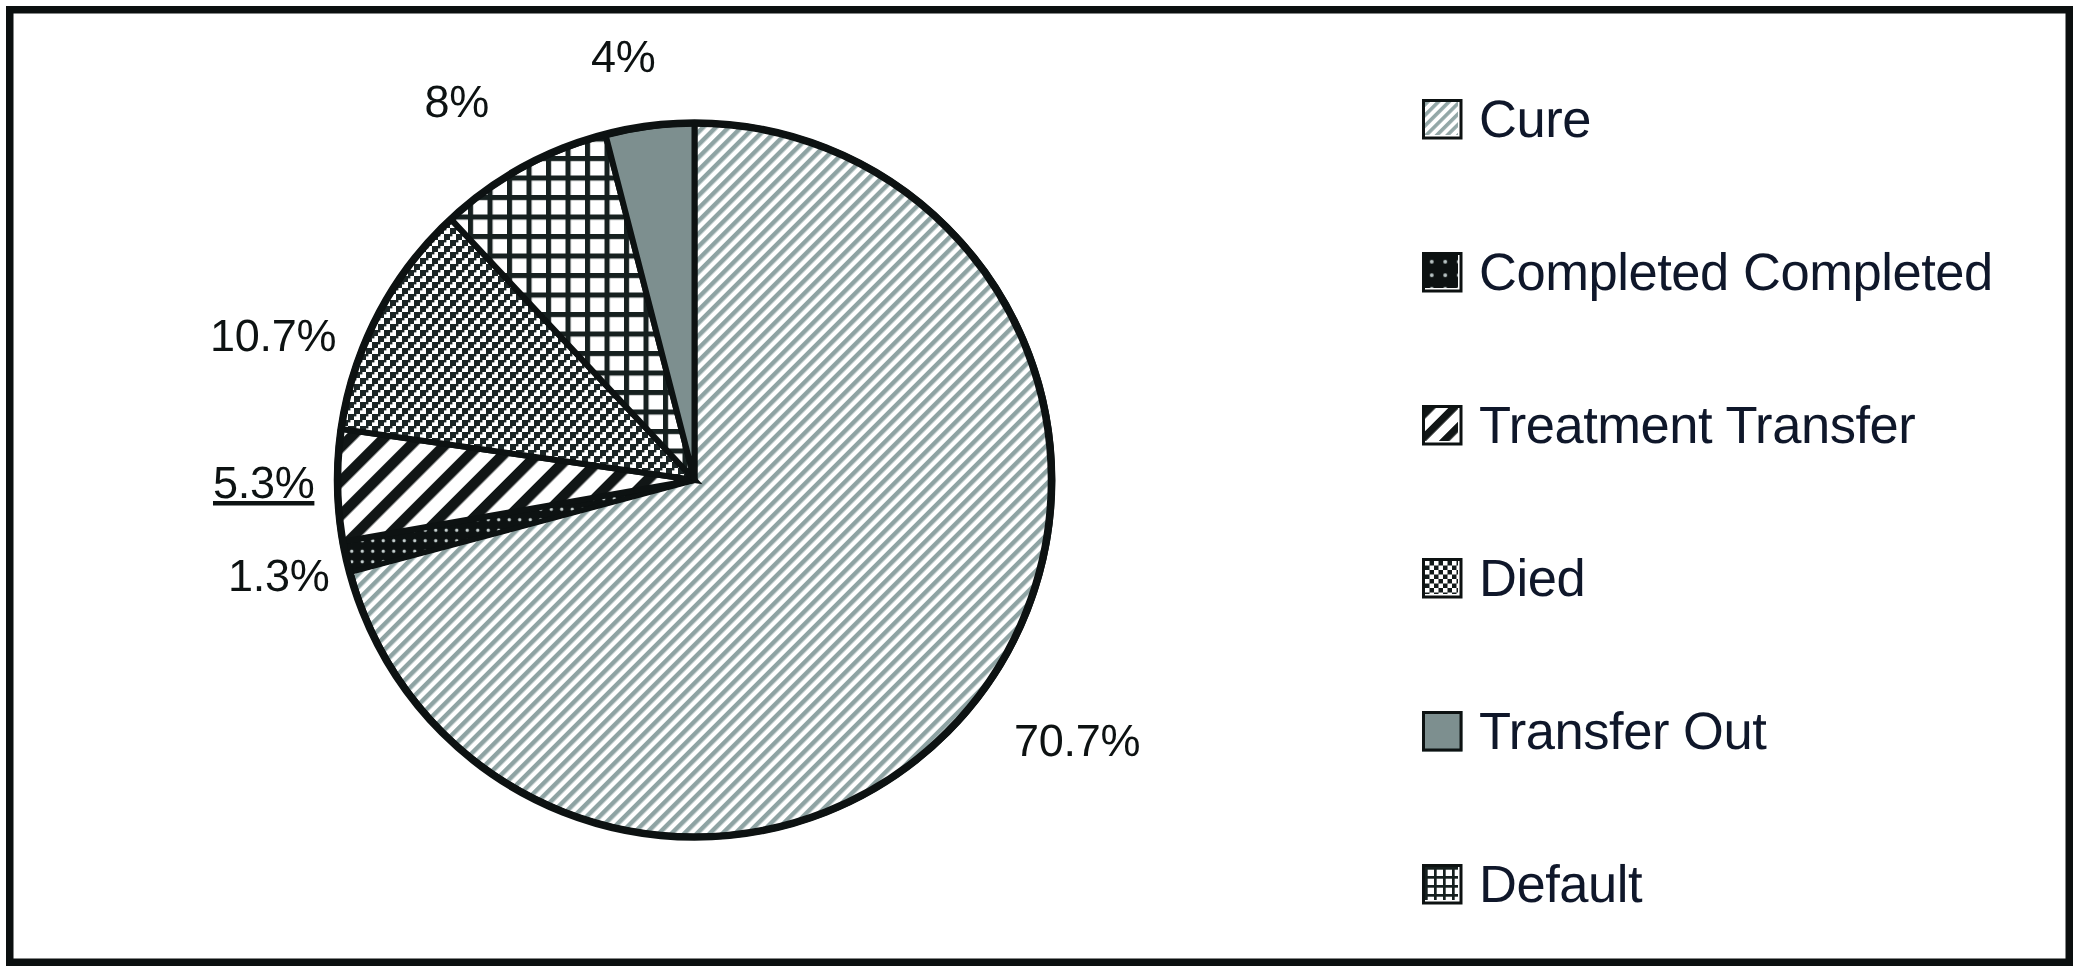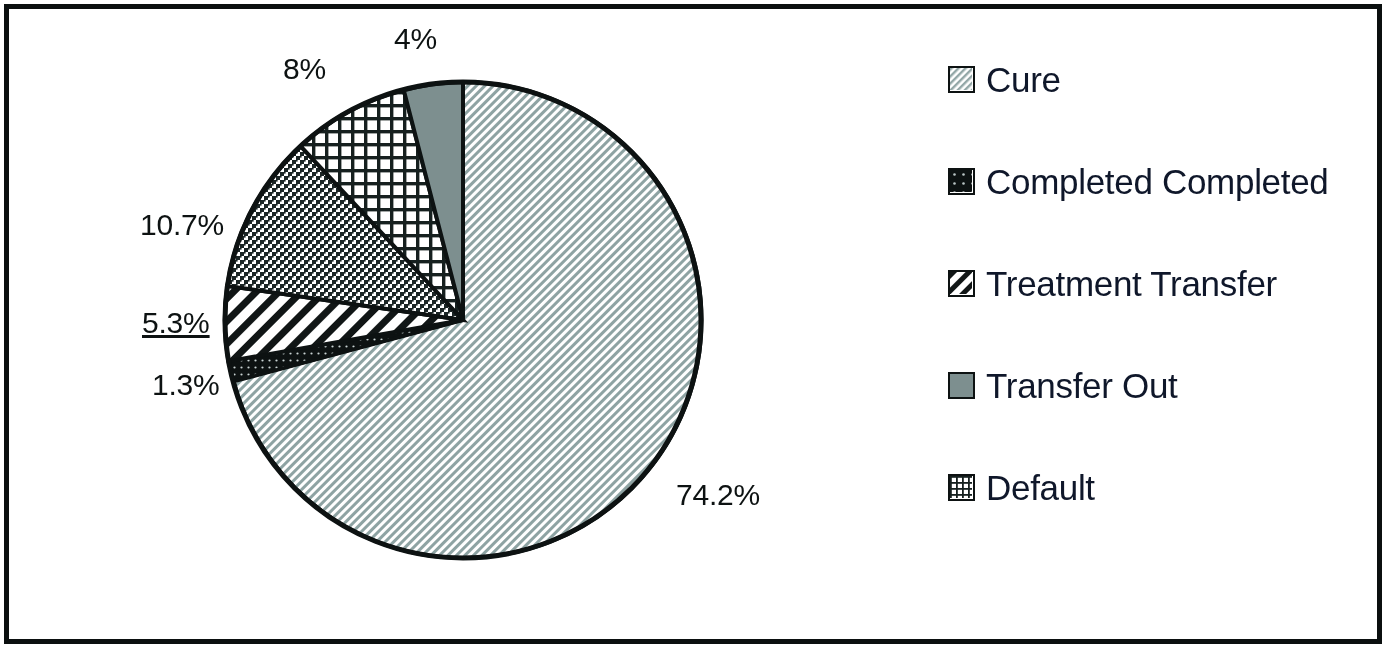--- a/index.html
+++ b/index.html
@@ -160,21 +160,21 @@
     <div class="pct-label" style="left:394px; top:22px;">4%</div>
 
     <div class="pct-label" style="left:283px; top:52px;">8%</div>
 
     <div class="pct-label" style="left:140px; top:176px;margin-top:32px;">10.7%</div>
 
     <div class="pct-label" style="left:142px; top:306px;text-decoration:underline;">5.3%</div>
 
     <div class="pct-label" style="left:152px; top:368px;">1.3%</div>
 
-    <div class="pct-label" style="left:676px; top:478px;">74.2%</div>
+    <div class="pct-label" style="left:676px; top:478px;">70.7%</div>
 
     <div id="legend">
 
       <div class="legend-item">
         <span class="legend-swatch">
           <svg width="22" height="22" viewBox="0 0 22 22">
               <rect width="22" height="22" fill="url(#sw-cure)"></rect>
             </svg>
         </span>
         <span class="legend-label">Cure</span>
@@ -191,20 +191,28 @@
 
       <div class="legend-item">
         <span class="legend-swatch">
           <svg width="22" height="22" viewBox="0 0 22 22">
               <rect width="22" height="22" fill="url(#sw-tf)"></rect>
             </svg>
         </span>
         <span class="legend-label">Treatment Transfer</span>
       </div>
 
+      <div class="legend-item">
+        <span class="legend-swatch">
+          <svg width="22" height="22" viewBox="0 0 22 22">
+              <rect width="22" height="22" fill="url(#sw-died)"></rect>
+            </svg>
+        </span>
+        <span class="legend-label">Died</span>
+      </div>
 
       <div class="legend-item">
         <span class="legend-swatch" style="background:#7d8f8f;"></span>
         <span class="legend-label">Transfer Out</span>
       </div>
 
       <div class="legend-item">
         <span class="legend-swatch">
           <svg width="22" height="22" viewBox="0 0 22 22">
               <rect width="22" height="22" fill="url(#sw-default)"></rect>

